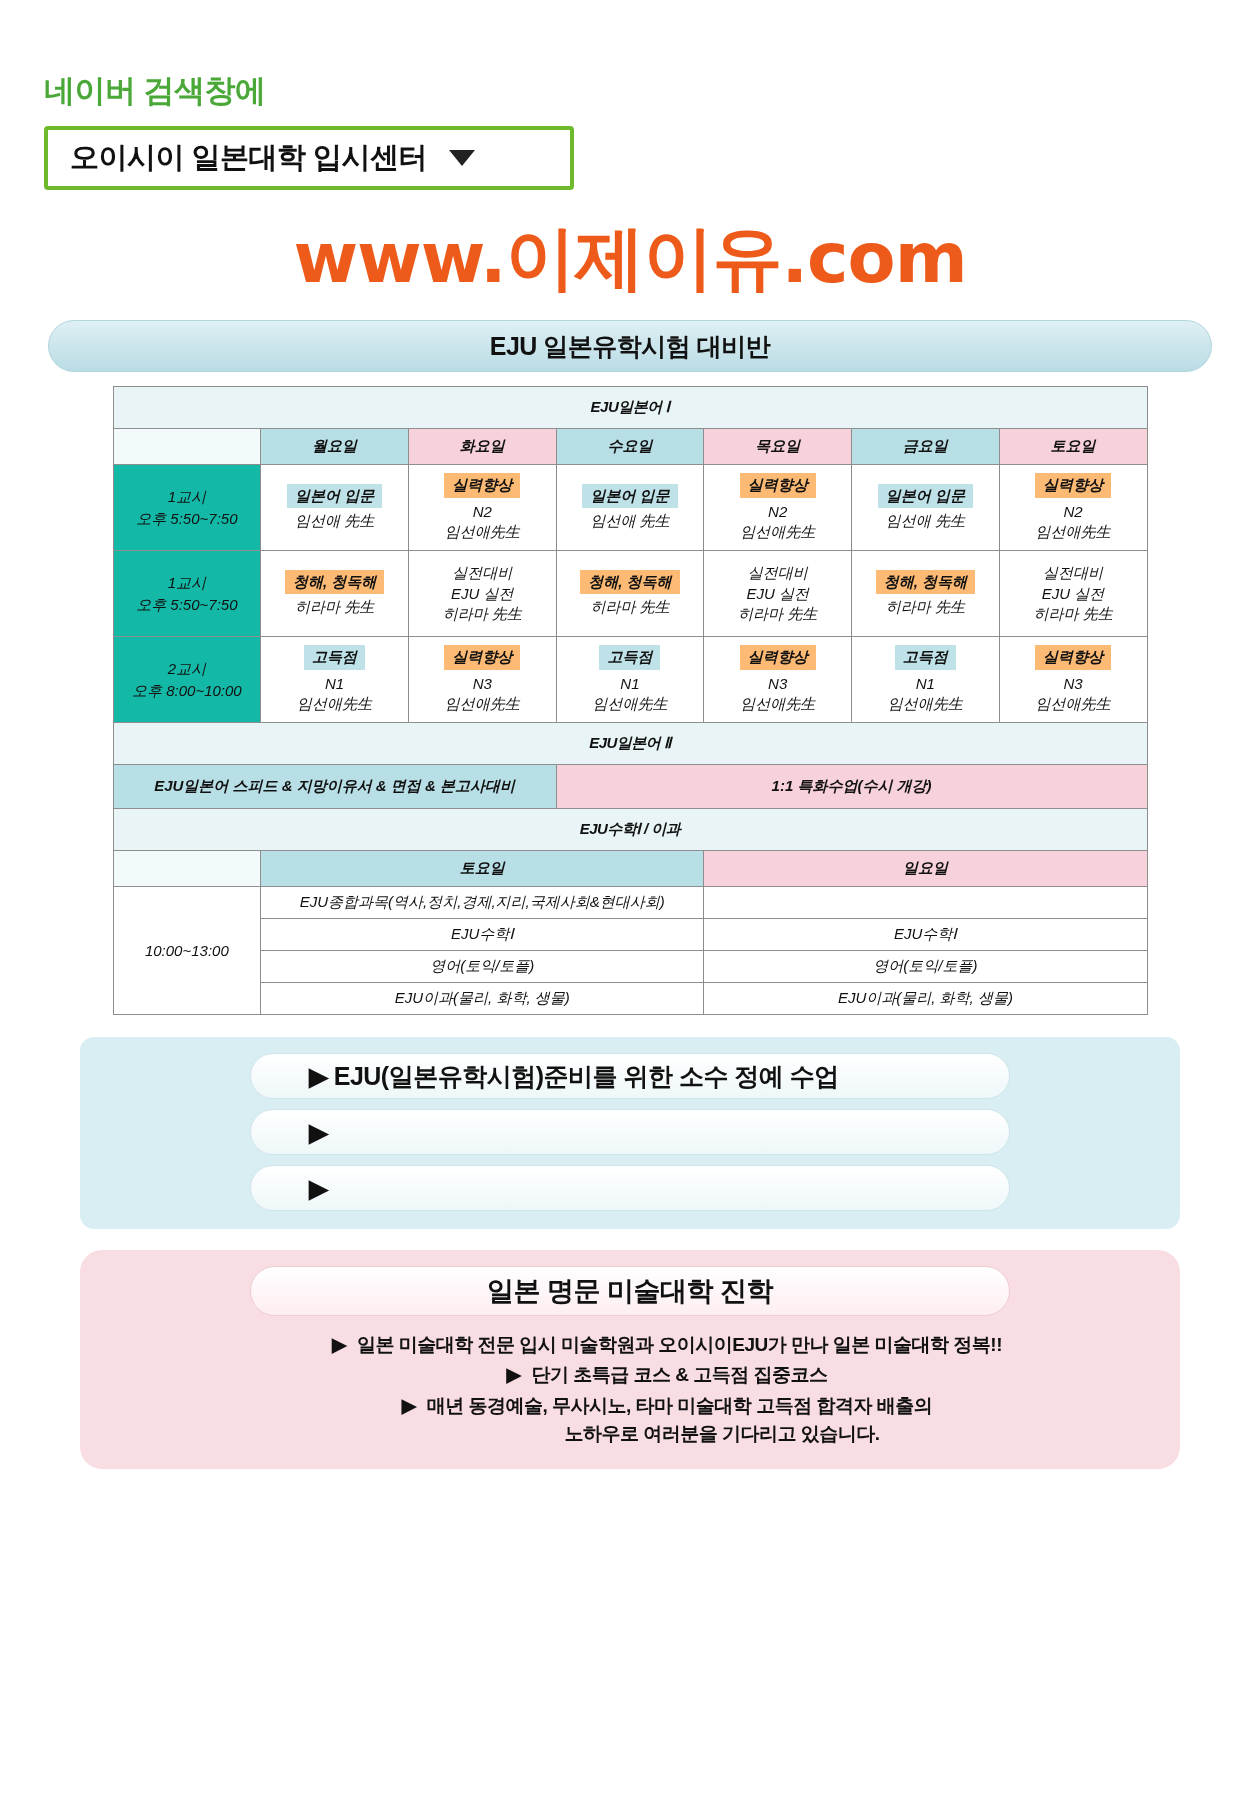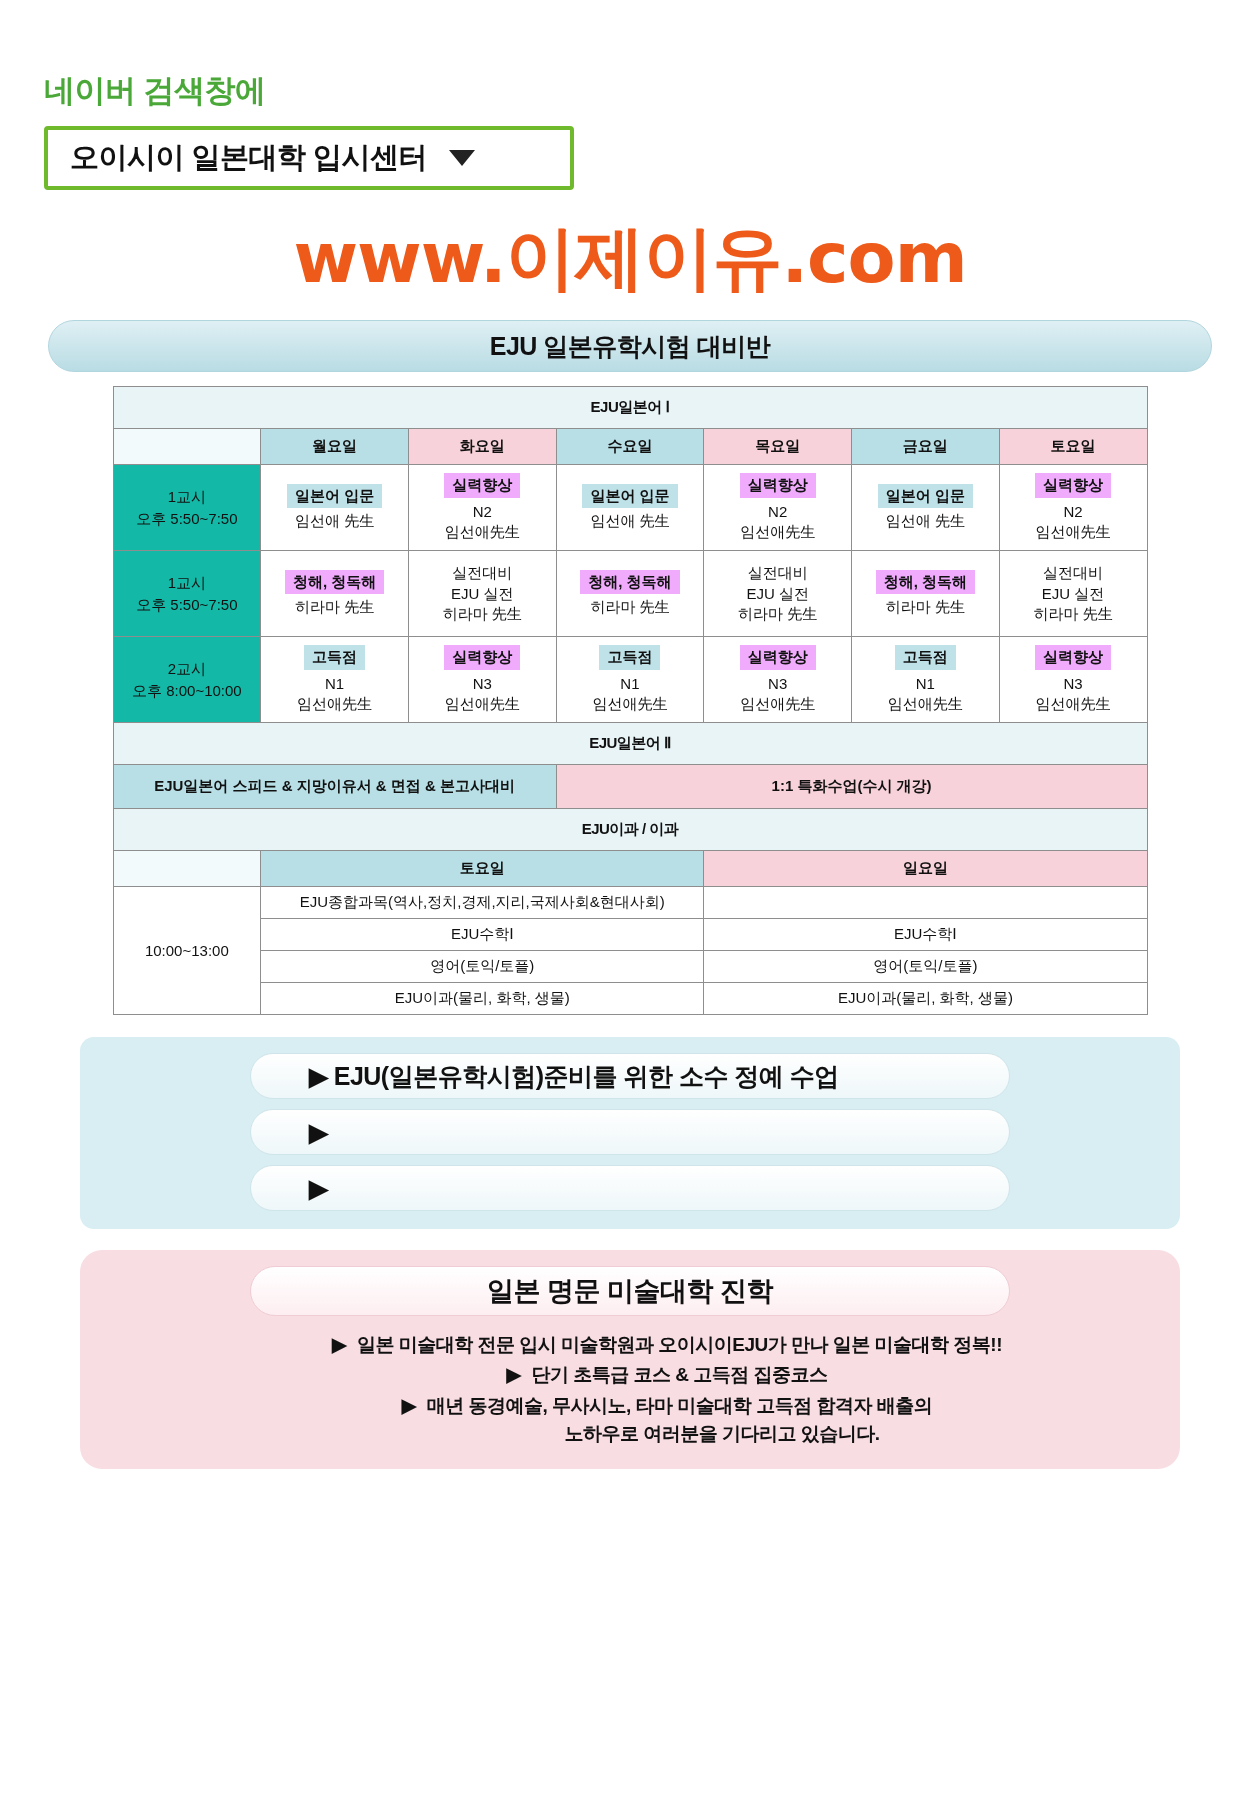--- a/index.html
+++ b/index.html
@@ -71,20 +71,21 @@
     text-align: center;
   }
 
   
   table.sched {
     width: 1035px;
     margin: 3px auto;
     border-collapse: collapse;
     table-layout: fixed;
     border: 1px solid #8e8e8e;
+    font-style: italic;
   }
   table.sched td, table.sched th {
     border: 1px solid #8e8e8e;
     text-align: center;
     vertical-align: middle;
     font-size: 15px;
     color: #111;
     padding: 4px 2px;
   }
   .sec-head {
@@ -116,21 +117,21 @@
   }
   .cell { height: 86px; line-height: 1.35; }
   .tag {
     display: inline-block;
     padding: 2px 8px;
     font-size: 15px;
     font-weight: bold;
     margin-bottom: 3px;
   }
   .tag.blue { background: #bfe2e8; }
-  .tag.pink { background: #f0abfc; }
+  .tag.pink { background: #fdba74; }
   .line { display: block; font-size: 15px; line-height: 1.4; }
   .teacher { display: block; font-size: 15px; }
 
   .band-blue {
     background: #b9dfe6;
     font-size: 17px; font-weight: bold;
     height: 44px;
   }
   .band-pink {
     background: #f7d2da;
@@ -335,21 +336,21 @@
 
     <tr>
       <td class="sec-head" colspan="7">EJU일본어 Ⅱ</td>
     </tr>
     <tr>
       <td class="band-blue" colspan="3">EJU일본어 스피드 &amp; 지망이유서 &amp; 면접 &amp; 본고사대비</td>
       <td class="band-pink" colspan="4">1:1 특화수업(수시 개강)</td>
     </tr>
 
     <tr>
-      <td class="sec-head" colspan="7">EJU이과 / 이과</td>
+      <td class="sec-head" colspan="7">EJU수학Ⅰ / 이과</td>
     </tr>
     <tr>
       <td class="corner"></td>
       <td class="dow-blue" colspan="3">토요일</td>
       <td class="dow-pink" colspan="3">일요일</td>
     </tr>
     <tr class="sub-row">
       <td class="timecell" rowspan="4">10:00~13:00</td>
       <td colspan="3">EJU종합과목(역사,정치,경제,지리,국제사회&amp;현대사회)</td>
       <td colspan="3"></td>

